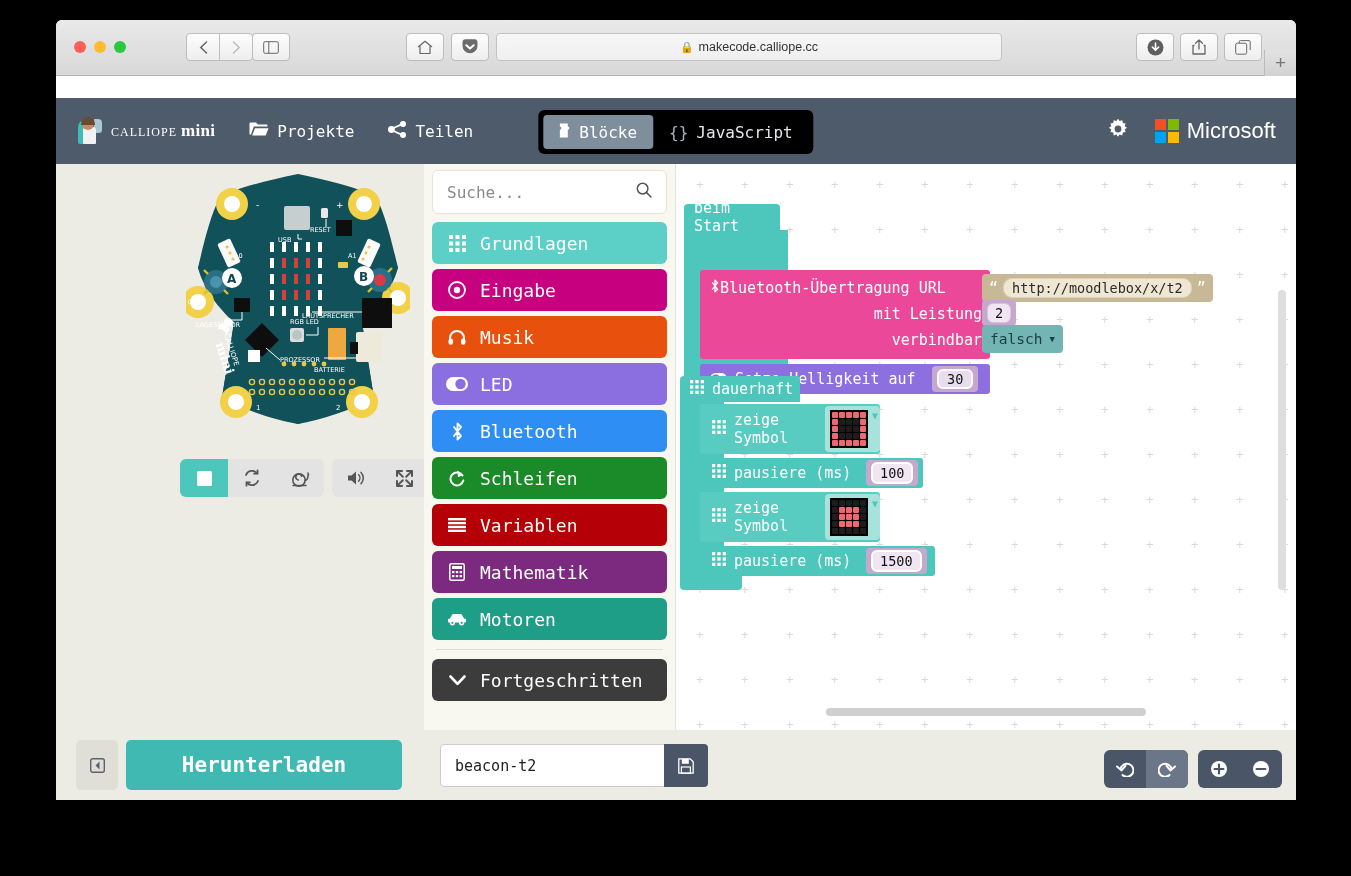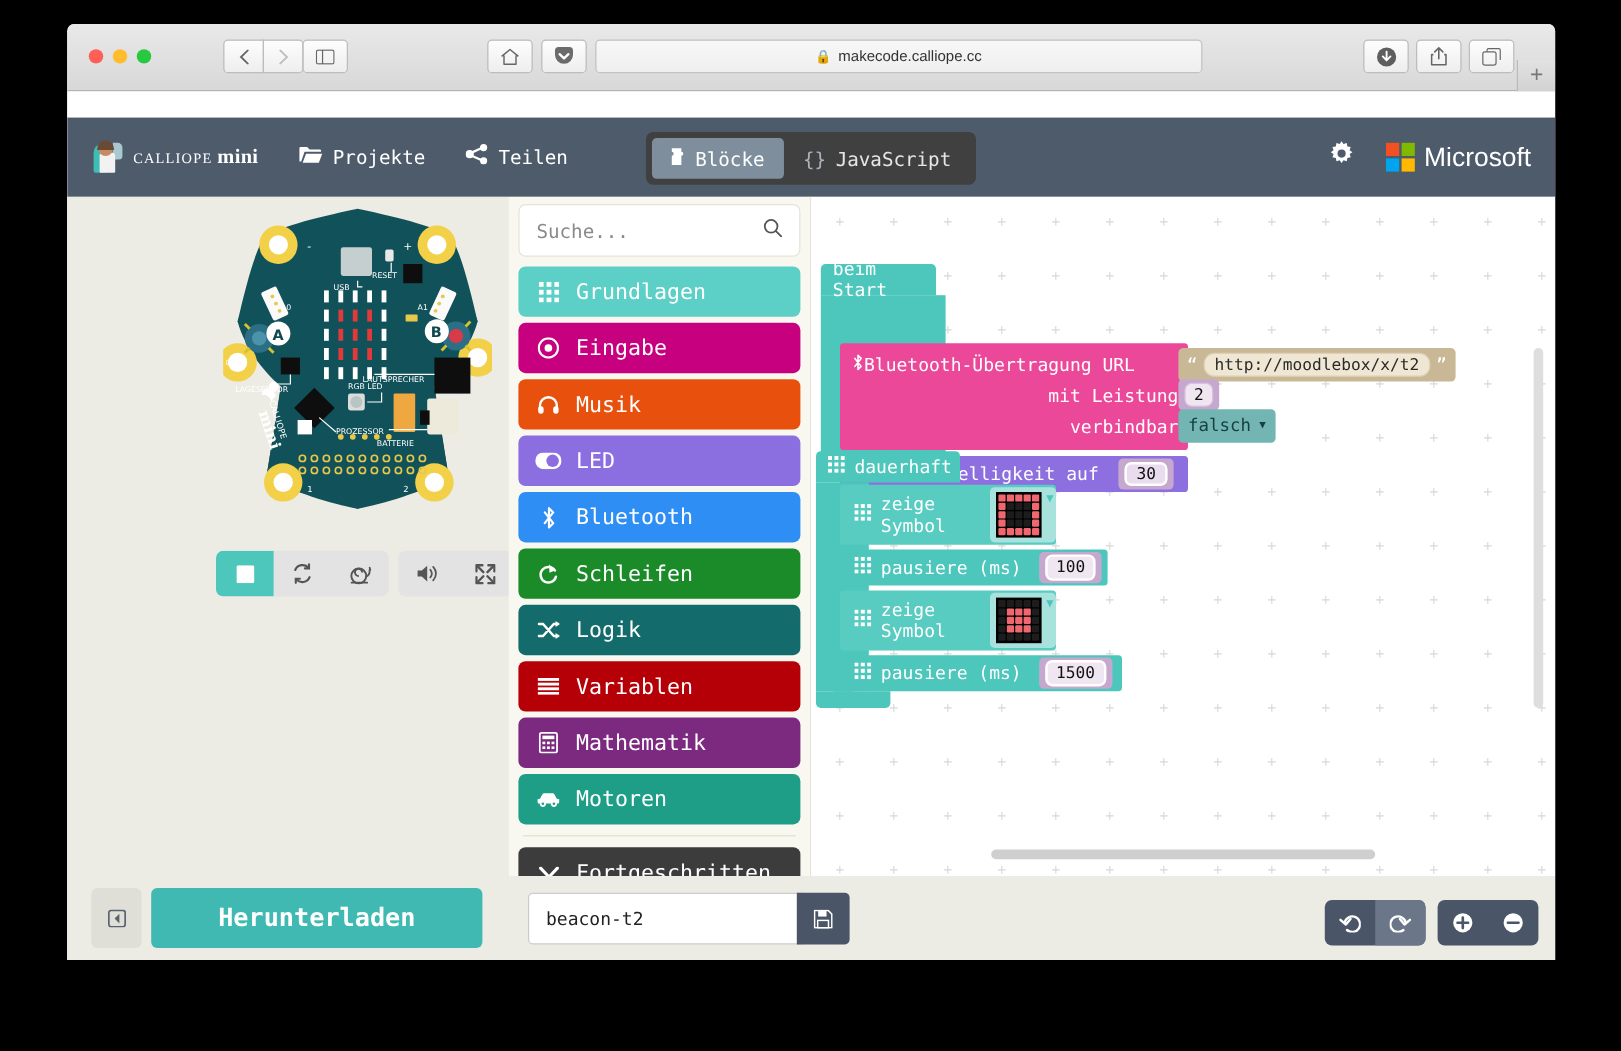--- a/index.html
+++ b/index.html
@@ -85,21 +85,21 @@
      font-family:Liberation Serif, serif; }
   .brandtxt .sm { font-size: 12px; letter-spacing:1px; }
   .brandtxt .bold { font-weight: bold; font-size: 17px; }
 
   .hmenu { display:flex; align-items:center; gap:8px; margin-left: 34px;
      color:#fff; font-size:16px; font-family:"DejaVu Sans Mono", monospace; }
   .hmenu .gi { font-size: 17px; }
 
   .modeswitch {
     position: absolute; left: 50%; transform: translateX(-50%); top: 12px;
-    height: 44px; background: #404040; border-radius: 6px;
+    height: 44px; background: #000000; border-radius: 6px;
     display: flex; align-items: center; padding: 5px;
   }
   .modebtn {
     height: 34px; padding: 0 16px; border-radius: 4px; display:flex;
     align-items:center; gap:8px; color:#fff; font-size:16px;
     font-family:"DejaVu Sans Mono", monospace;
   }
   .modebtn.active { background: #7f8e9c; }
   .modebtn .pz { font-size: 15px; }
   .modebtn.js { color:#e4e7ea; }
@@ -149,21 +149,21 @@
   .cat.adv { background:#3c3c3c; }
 
   
   .ws { flex:1; position:relative; background:#fff; overflow:hidden; }
   .grid { position:absolute; inset:0; }
   .gridc { position:absolute; color:#d9d9d9; font-size:13px; line-height:1; }
 
   .blk { position:absolute; font-family:"DejaVu Sans Mono", monospace; }
 
   
-  .onstart { left: 8px; top: 40px; margin-top: 16px; }
+  .onstart { left: 8px; top: 40px; }
   .hat {
     background:#4dc7bc; border-radius: 4px 4px 0 0; height: 26px;
     display:flex; align-items:center; padding: 0 12px 0 10px;
     color:#fff; font-size:15px; width: 96px;
   }
   .wrapbody { background:#4dc7bc; padding: 0 0 10px 8px; width: 104px; }
   .wrapfoot { background:#4dc7bc; height:14px; width:104px; border-radius:0 0 4px 4px;
      position:relative; }
   .notch { position:absolute; left: 14px; top: 0; width: 16px; height: 7px;
      background:#4dc7bc; border-radius: 0 0 8px 8px; }
@@ -649,29 +649,20 @@
         <div class="cat" style="background:#1b8a28">
           <span class="ci">
             <svg width="18" height="18" viewBox="0 0 18 18">
                   <path d="M14.5 6.5 a6.5 6.5 0 1 0 0.8 5" stroke="#fff" stroke-width="2" fill="none" stroke-linecap="round"></path>
                   <path d="M9.6 1.4 L15 6.2 L9.9 8.2" fill="#fff"></path>
                 </svg>
           </span>
           <span>Schleifen</span>
         </div>
 
-        <div class="cat" style="background:#136b6b">
-          <span class="ci">
-            <svg width="19" height="16" viewBox="0 0 19 16">
-                  <path d="M1 3 h3.5 l9 10 h3.5 M1 13 h3.5 l9 -10 h3.5" stroke="#fff" stroke-width="2" fill="none" stroke-linecap="round"></path>
-                  <path d="M15 0.5 L18.6 3 L15 5.5 z M15 10.5 L18.6 13 L15 15.5 z" fill="#fff"></path>
-                </svg>
-          </span>
-          <span>Logik</span>
-        </div>
 
         <div class="cat" style="background:#b50008">
           <span class="ci">
             <svg width="18" height="14" viewBox="0 0 18 14">
                   <g fill="#fff">
                     <rect y="0" width="18" height="2.4"></rect>
                     <rect y="3.9" width="18" height="2.4"></rect>
                     <rect y="7.8" width="18" height="2.4"></rect>
                     <rect y="11.7" width="18" height="2.3"></rect>
                   </g>

